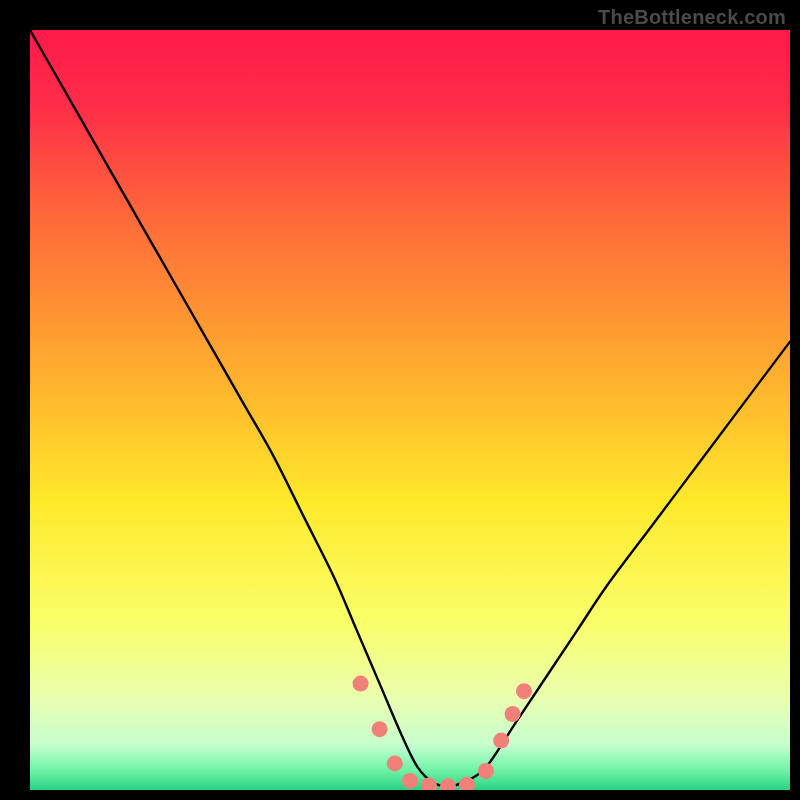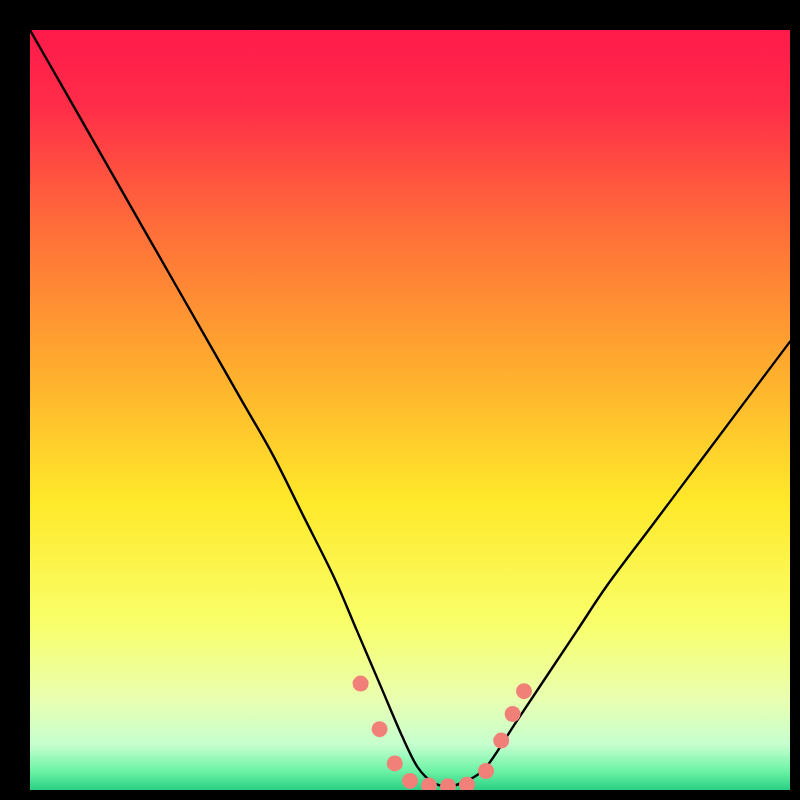--- a/index.html
+++ b/index.html
@@ -76,13 +76,14 @@
         <circle cx="380" cy="750.88" r="8" fill="#f08078"></circle>
         <circle cx="399" cy="755.44" r="8" fill="#f08078"></circle>
         <circle cx="418.00000000000006" cy="756.2" r="8" fill="#f08078"></circle>
         <circle cx="436.99999999999994" cy="754.68" r="8" fill="#f08078"></circle>
         <circle cx="456" cy="741" r="8" fill="#f08078"></circle>
         <circle cx="471.2" cy="710.6" r="8" fill="#f08078"></circle>
         <circle cx="482.6" cy="684" r="8" fill="#f08078"></circle>
         <circle cx="494" cy="661.2" r="8" fill="#f08078"></circle>
       </svg>
   </div>
+  <div class="watermark">TheBottleneck.com</div>
 </div>
 
 </body></html>

